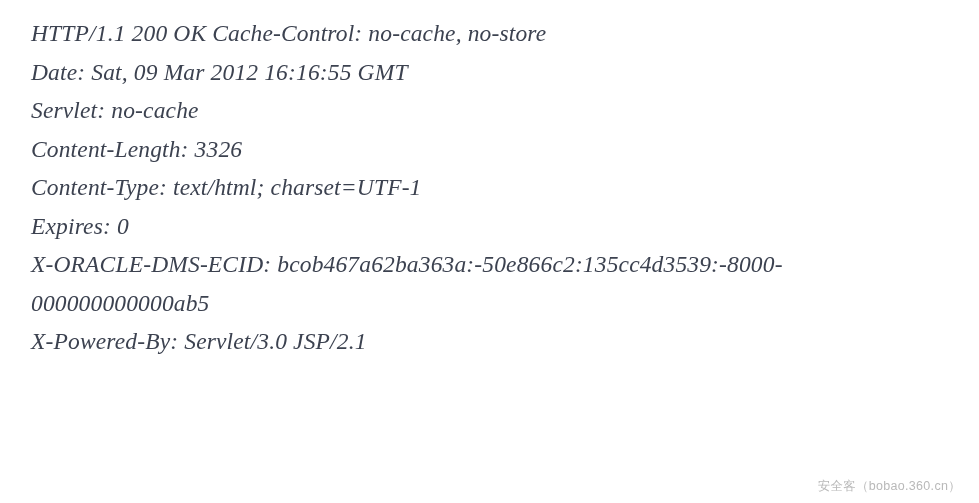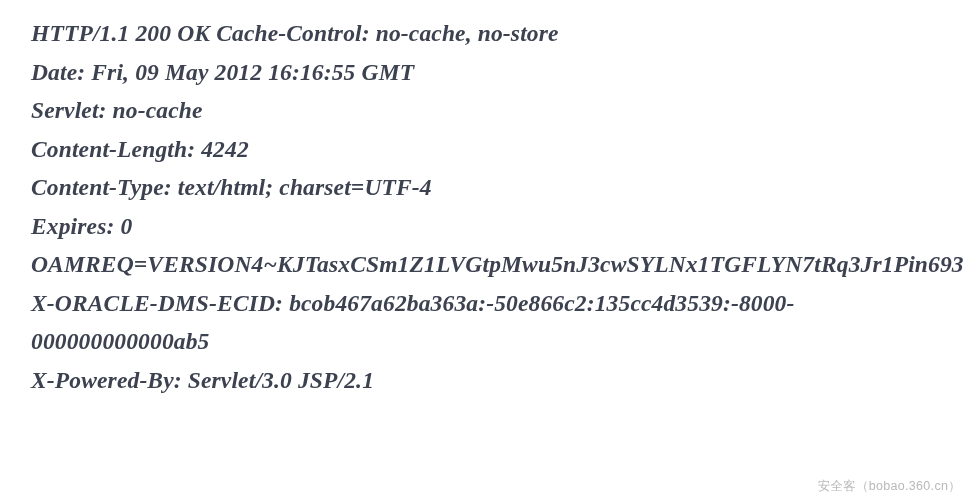--- a/index.html
+++ b/index.html
@@ -13,21 +13,20 @@
     position: relative;
     overflow: hidden;
     font-family: "Liberation Serif", "DejaVu Serif", serif;
   }
 
   #header-dump {
     position: absolute;
     left: 31px;
     top: 14px;
     width: 930px;
-    font-weight: bold;
   }
 
   .hdr-line {
     font-family: "Liberation Serif", "DejaVu Serif", serif;
     font-style: italic;
     font-size: 23.5px;
     line-height: 38.5px;
     color: #3c4250;
     white-space: pre;
     letter-spacing: 0.15px;
@@ -46,24 +45,23 @@
     letter-spacing: 0.3px;
     white-space: nowrap;
     margin-left: 36px;
   }
 </style>
 </head>
 <body>
 
 <div id="header-dump">
   <div class="hdr-line">HTTP/1.1 200 OK Cache-Control: no-cache, no-store</div>
-  <div class="hdr-line">Date: Fri, 09 May 2012 16:16:55 GMT</div>
+  <div class="hdr-line">Date: Sat, 09 Mar 2012 16:16:55 GMT</div>
   <div class="hdr-line">Servlet: no-cache</div>
-  <div class="hdr-line">Content-Length: 4242</div>
-  <div class="hdr-line">Content-Type: text/html; charset=UTF-4</div>
+  <div class="hdr-line">Content-Length: 3326</div>
+  <div class="hdr-line">Content-Type: text/html; charset=UTF-1</div>
   <div class="hdr-line">Expires: 0</div>
-  <div class="hdr-line">OAMREQ=VERSION4~KJTasxCSm1Z1LVGtpMwu5nJ3cwSYLNx1TGFLYN7tRq3Jr1Pin693</div>
   <div class="hdr-line">X-ORACLE-DMS-ECID: bcob467a62ba363a:-50e866c2:135cc4d3539:-8000-</div>
   <div class="hdr-line">000000000000ab5</div>
   <div class="hdr-line">X-Powered-By: Servlet/3.0 JSP/2.1</div>
 </div>
 
 <div id="watermark">安全客（bobao.360.cn）</div>
 
 </body></html>

